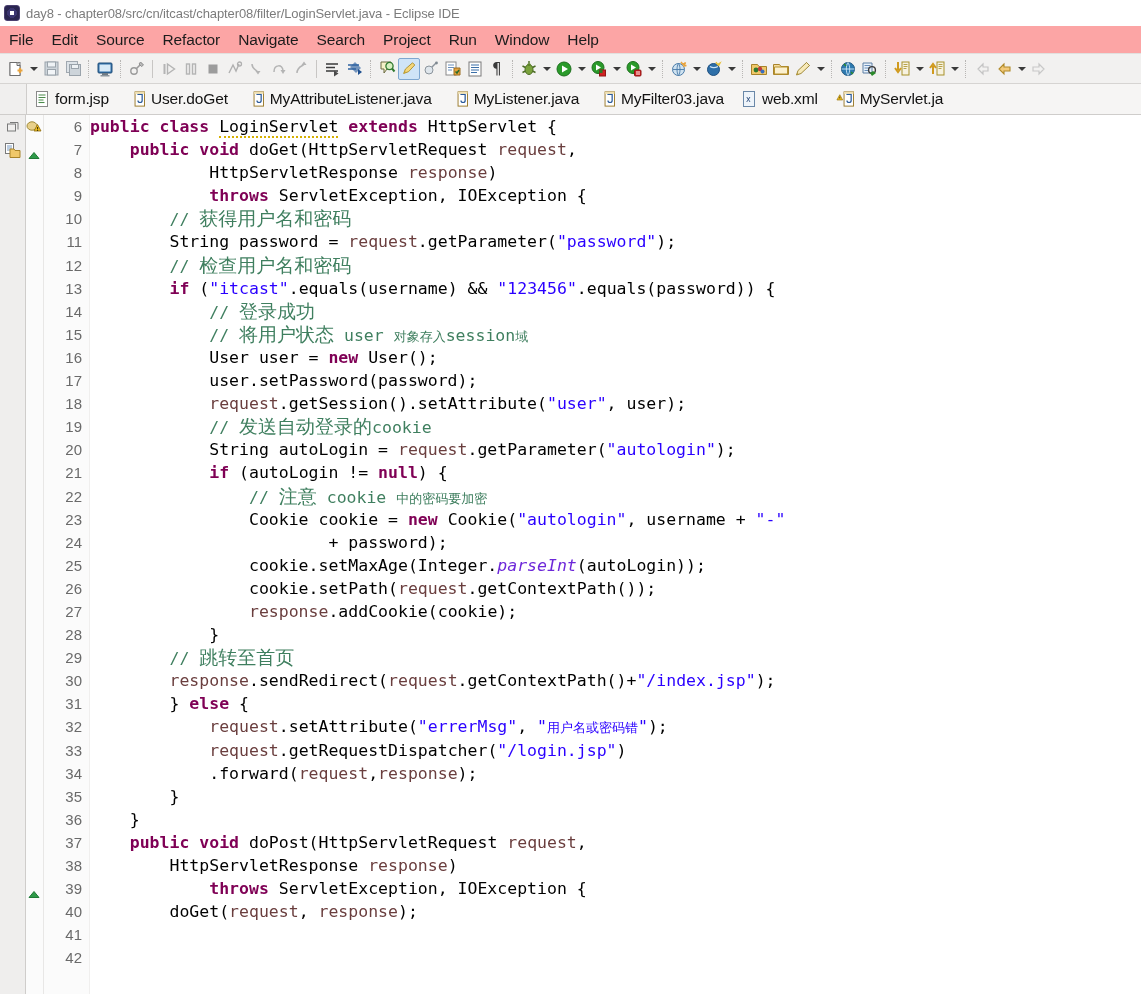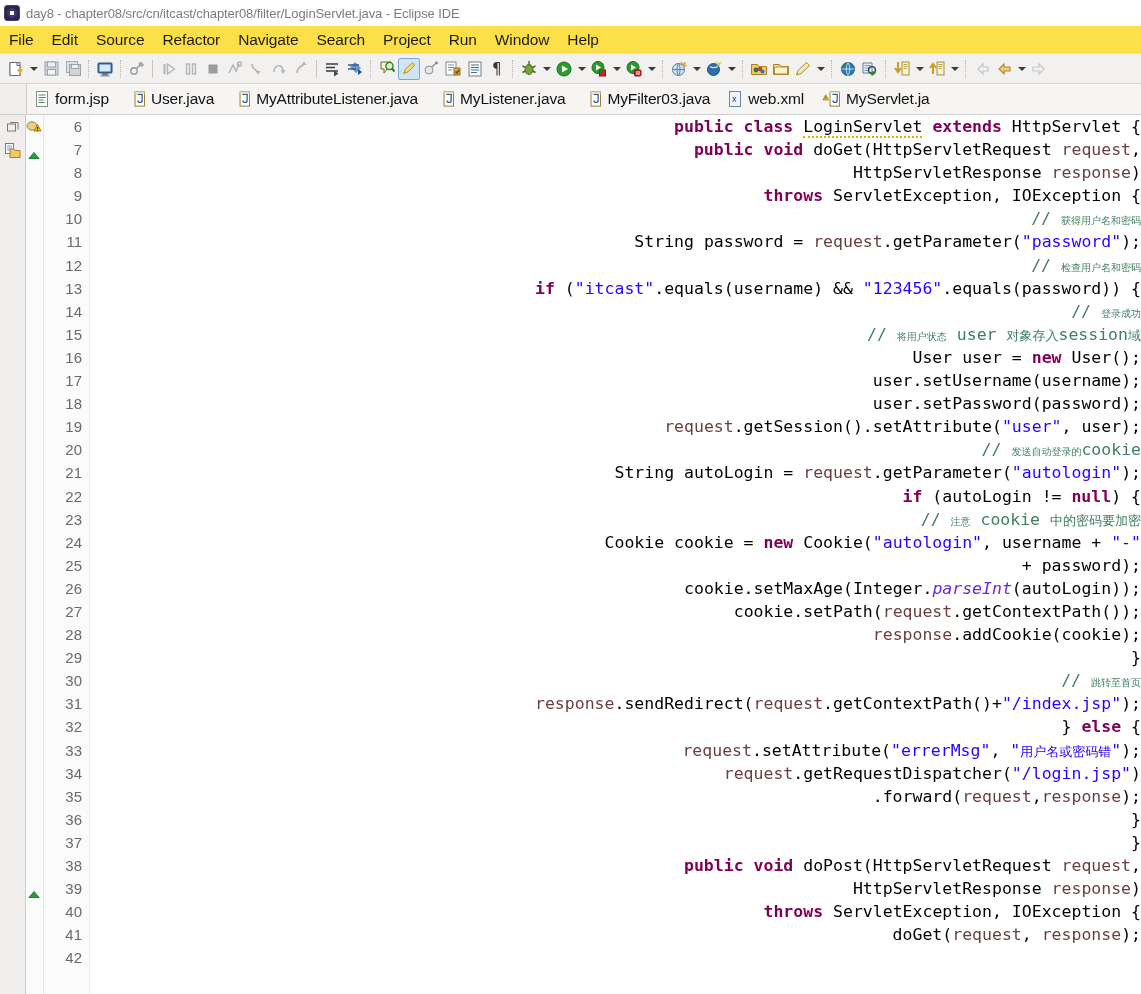--- a/index.html
+++ b/index.html
@@ -34,21 +34,21 @@
   .title-text {
     font-size: 13px;
     color: #7c7c7c;
     white-space: nowrap;
     letter-spacing: -0.1px;
   }
 
   
   .menubar {
     height: 27px;
-    background: #fde047;
+    background: #fca5a5;
     display: flex;
     align-items: center;
     padding-left: 7px;
   }
   .menu-item {
     font-size: 15.5px;
     color: #1c1c1c;
     padding: 0 9px;
     white-space: nowrap;
     cursor: default;
@@ -172,21 +172,20 @@
     background: #fbfbfb;
     flex: none;
     position: relative;
     border-right: 1px solid #f0efee;
   }
   .codecol {
     flex: 1;
     position: relative;
     background: #ffffff;
     overflow: hidden;
-    text-align: right;
   }
 
   .lrow {
     height: 23.1px;
     line-height: 23.1px;
     font-family: "DejaVu Sans Mono", monospace;
     font-size: 16.5px;
     white-space: pre;
   }
   .gnum {
@@ -209,21 +208,21 @@
   .kw   { color: #7f0055; font-weight: bold; }
   .str  { color: #2a00ff; }
   .cmt  { color: #3f7f5f; }
   .pln  { color: #000000; }
   .fld  { color: #6a3e3e; }
   .stat { color: #6d28d9; font-style: italic; }
   .warnu {
     border-bottom: 2px dotted #d6b000;
     padding-bottom: 0px;
   }
-  .cn { font-family: "DejaVu Sans", sans-serif; font-size: 10px; }
+  .cn { font-family: "DejaVu Sans", sans-serif; font-size: 19px; }
   .cnsm { font-family: "DejaVu Sans", sans-serif; font-size: 13px; }
 </style>
 </head>
 <body>
 
 <div class="titlebar">
   <div class="app-icon"></div>
   <div class="title-text">day8 - chapter08/src/cn/itcast/chapter08/filter/LoginServlet.java - Eclipse IDE</div>
 </div>
 
@@ -518,21 +517,21 @@
         <span>form.jsp</span>
       </div>
       <div class="tab">
         <span class="ticon">
           <svg width="18" height="16" viewBox="-5 0 19 16">
             <rect x="3.5" y="0.5" width="10" height="15" fill="#ffffff" stroke="#9a7a2a"></rect>
             <path d="M6 3h5v6.5a2.2 2.2 0 0 1-4.4 0" fill="none" stroke="#2a5a9a" stroke-width="1.3"></path>
             <path d="M3.5 0.5h10v2h-10z" fill="#f0e0b0"></path>
           </svg>
         </span>
-        <span>User.java</span>
+        <span>User.doGet</span>
       </div>
       <div class="tab">
         <span class="ticon">
           <svg width="18" height="16" viewBox="-5 0 19 16">
             <rect x="3.5" y="0.5" width="10" height="15" fill="#ffffff" stroke="#9a7a2a"></rect>
             <path d="M6 3h5v6.5a2.2 2.2 0 0 1-4.4 0" fill="none" stroke="#2a5a9a" stroke-width="1.3"></path>
             <path d="M3.5 0.5h10v2h-10z" fill="#f0e0b0"></path>
           </svg>
         </span>
         <span>MyAttributeListener.java</span>
@@ -697,21 +696,20 @@
         <div class="lrow"><span class="pln">    </span><span class="kw">public</span><span class="pln"> </span><span class="kw">void</span><span class="pln"> doGet(HttpServletRequest </span><span class="fld">request</span><span class="pln">,</span></div>
         <div class="lrow"><span class="pln">            HttpServletResponse </span><span class="fld">response</span><span class="pln">)</span></div>
         <div class="lrow"><span class="pln">            </span><span class="kw">throws</span><span class="pln"> ServletException, IOException {</span></div>
         <div class="lrow"><span class="pln">        </span><span class="cmt">// </span><span class="cmt cn">获得用户名和密码</span></div>
         <div class="lrow"><span class="pln">        String password = </span><span class="fld">request</span><span class="pln">.getParameter(</span><span class="str">"password"</span><span class="pln">);</span></div>
         <div class="lrow"><span class="pln">        </span><span class="cmt">// </span><span class="cmt cn">检查用户名和密码</span></div>
         <div class="lrow"><span class="pln">        </span><span class="kw">if</span><span class="pln"> (</span><span class="str">"itcast"</span><span class="pln">.equals(username) &amp;&amp; </span><span class="str">"123456"</span><span class="pln">.equals(password)) {</span></div>
         <div class="lrow"><span class="pln">            </span><span class="cmt">// </span><span class="cmt cn">登录成功</span></div>
         <div class="lrow"><span class="pln">            </span><span class="cmt">// </span><span class="cmt cn">将用户状态</span><span class="cmt"> user </span><span class="cmt cnsm">对象存入</span><span class="cmt">session</span><span class="cmt cnsm">域</span></div>
         <div class="lrow"><span class="pln">            User user = </span><span class="kw">new</span><span class="pln"> User();</span></div>
-        <div class="lrow"><span class="pln">            user.setUsername(username);</span></div>
         <div class="lrow"><span class="pln">            user.setPassword(password);</span></div>
         <div class="lrow"><span class="pln">            </span><span class="fld">request</span><span class="pln">.getSession().setAttribute(</span><span class="str">"user"</span><span class="pln">, user);</span></div>
         <div class="lrow"><span class="pln">            </span><span class="cmt">// </span><span class="cmt cn">发送自动登录的</span><span class="cmt">cookie</span></div>
         <div class="lrow"><span class="pln">            String autoLogin = </span><span class="fld">request</span><span class="pln">.getParameter(</span><span class="str">"autologin"</span><span class="pln">);</span></div>
         <div class="lrow"><span class="pln">            </span><span class="kw">if</span><span class="pln"> (autoLogin != </span><span class="kw">null</span><span class="pln">) {</span></div>
         <div class="lrow"><span class="pln">                </span><span class="cmt">// </span><span class="cmt cn">注意</span><span class="cmt"> cookie </span><span class="cmt cnsm">中的密码要加密</span></div>
         <div class="lrow"><span class="pln">                Cookie cookie = </span><span class="kw">new</span><span class="pln"> Cookie(</span><span class="str">"autologin"</span><span class="pln">, username + </span><span class="str">"-"</span></div>
         <div class="lrow"><span class="pln">                        + password);</span></div>
         <div class="lrow"><span class="pln">                cookie.setMaxAge(Integer.</span><span class="stat">parseInt</span><span class="pln">(autoLogin));</span></div>
         <div class="lrow"><span class="pln">                cookie.setPath(</span><span class="fld">request</span><span class="pln">.getContextPath());</span></div>

